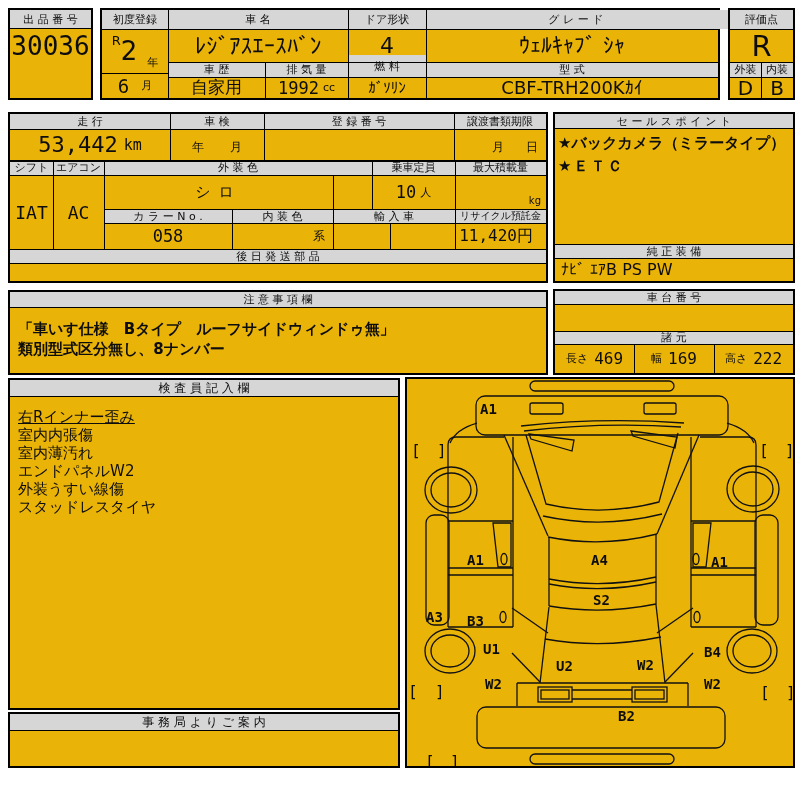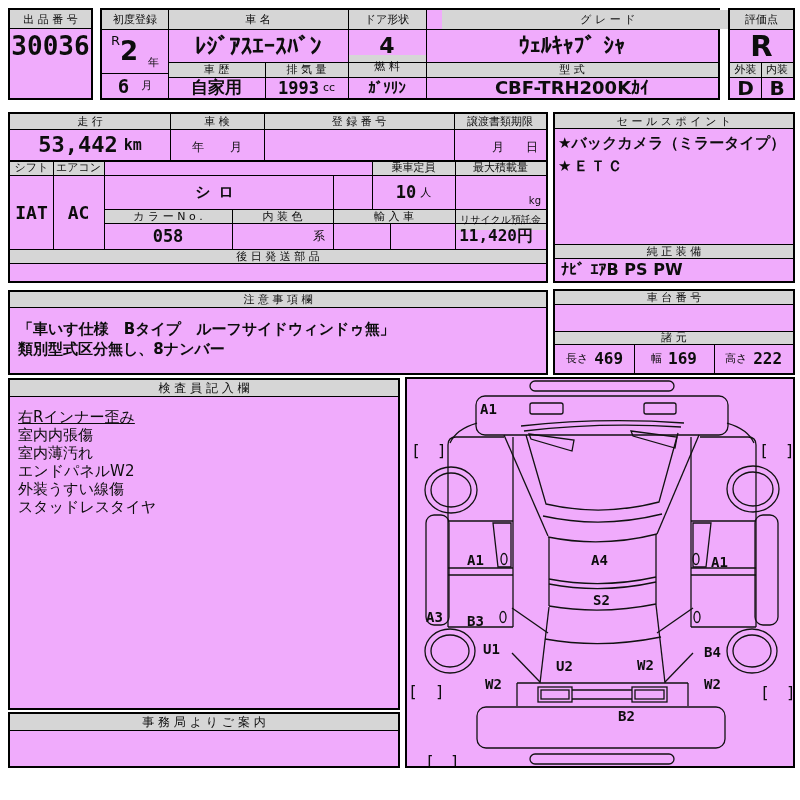--- a/index.html
+++ b/index.html
@@ -1,24 +1,24 @@
 <!DOCTYPE html>
 <html><head>
 <meta charset="utf-8">
 <style>
   html,body{margin:0;padding:0}
   body{width:800px;height:800px;background:#fff;font-family:"DejaVu Sans",sans-serif;color:#0d0d0d;position:relative}
   .sheet{position:absolute;inset:0}
-  .box{position:absolute;border:2px solid #000;background:#f0abfc;box-sizing:border-box}
+  .box{position:absolute;border:2px solid #000;background:#eab308;box-sizing:border-box}
   .cell{position:absolute;display:flex;align-items:center;justify-content:center;white-space:nowrap;box-sizing:border-box;overflow:hidden}
   .hdr{position:absolute;display:flex;align-items:center;justify-content:center;white-space:nowrap;background:#d6d6d6;font-size:11px;box-sizing:border-box;overflow:hidden}
   .hl{position:absolute;background:#000;height:1px}
   .vl{position:absolute;background:#000;width:1px}
   .mono{font-family:"DejaVu Sans Mono",monospace}
-  .b{font-weight:bold}
+  .b{font-weight:normal}
   .unit{font-size:11px;margin-left:4px;font-weight:normal}
   .badge{position:absolute;background:#000;color:#fff;display:flex;align-items:center;justify-content:center;font-weight:bold;font-size:22px;letter-spacing:2px}
   .left{justify-content:flex-start}
   .right{justify-content:flex-end}
   .bottom{align-items:flex-end}
   .notes{position:absolute;box-sizing:border-box;font-size:15px;line-height:19px;padding:12px 8px;overflow:hidden}
   .notes div{white-space:nowrap}
   .u{text-decoration:underline}
   svg text{font-family:"DejaVu Sans Mono",monospace;fill:#0d0d0d}
   .legend{position:absolute;font-size:10px;white-space:nowrap;letter-spacing:-0.2px}
@@ -30,41 +30,41 @@
 
   <div class="box" style="left:8px;top:8px;width:85px;height:92px">
     <div class="hdr" style="left:0;top:0;width:81px;height:19px;border-bottom:1px solid #000">出 品 番 号</div>
     <div class="cell mono b" style="left:0;top:19px;width:81px;height:34px;font-size:26px">30036</div>
   </div>
 
   <div class="box" style="left:100px;top:8px;width:620px;height:92px">
     <div class="hdr" style="left:0;top:0;width:66px;height:19px">初度登録</div>
     <div class="hdr" style="left:66px;top:0;width:180px;height:19px">車 名</div>
     <div class="hdr" style="left:246px;top:0;width:78px;height:19px">ドア形状</div>
-    <div class="hdr" style="left:340px;top:0;width:332px;height:19px">グ レ ー ド</div>
+    <div class="hdr" style="left:308px;top:0;width:332px;height:19px">グ レ ー ド</div>
     <div class="hdr" style="left:66px;top:52px;width:97px;height:15px">車 歴</div>
     <div class="hdr" style="left:163px;top:52px;width:83px;height:15px">排 気 量</div>
     <div class="hdr" style="left:246px;top:45px;width:78px;height:22px">燃 料</div>
     <div class="hdr" style="left:324px;top:52px;width:292px;height:15px">型 式</div>
 
     <div class="cell" style="left:0;top:19px;width:66px;height:44px">
       <span style="font-size:13px;align-self:flex-start;margin-top:4px">R</span>
       <span class="b" style="font-size:26px">2</span>
       <span style="font-size:11px;align-self:flex-end;margin:0 0 3px 10px">年</span>
     </div>
     <div class="cell" style="left:0;top:63px;width:66px;height:25px">
       <span class="b mono" style="font-size:19px">6</span>
       <span style="font-size:11px;margin-left:12px">月</span>
     </div>
     <div class="cell b" style="left:66px;top:19px;width:180px;height:33px;font-size:23px">ﾚｼﾞｱｽｴｰｽﾊﾞﾝ</div>
     <div class="cell b" style="left:246px;top:19px;width:78px;height:33px;font-size:22px">4</div>
     <div class="cell b" style="left:324px;top:19px;width:292px;height:33px;font-size:22px">ｳｪﾙｷｬﾌﾞ ｼｬ</div>
     <div class="cell b" style="left:66px;top:67px;width:97px;height:21px;font-size:17px">自家用</div>
     <div class="cell" style="left:163px;top:67px;width:83px;height:21px">
-      <span class="b mono" style="font-size:17px">1993</span>
+      <span class="b mono" style="font-size:17px">1992</span>
       <span class="unit">cc</span>
     </div>
     <div class="cell b" style="left:246px;top:67px;width:78px;height:21px;font-size:15px">ｶﾞｿﾘﾝ</div>
     <div class="cell b" style="left:324px;top:67px;width:292px;height:21px;font-size:18px">CBF-TRH200Kｶｲ</div>
 
     <div class="hl" style="left:0;top:19px;width:616px"></div>
     <div class="hl" style="left:66px;top:52px;width:550px"></div>
     <div class="hl" style="left:0;top:63px;width:66px"></div>
     <div class="hl" style="left:66px;top:67px;width:550px"></div>
     <div class="vl" style="left:66px;top:0;height:88px"></div>
@@ -101,38 +101,39 @@
       <span>月</span>
     </div>
     <div class="cell" style="left:254px;top:15px;width:190px;height:31px"></div>
     <div class="cell bottom right" style="left:444px;top:15px;width:92px;height:31px;font-size:12px;padding:0 8px 4px 0;gap:22px">
       <span>月</span>
       <span>日</span>
     </div>
 
     <div class="hdr" style="left:0;top:46px;width:43px;height:15px">シフト</div>
     <div class="hdr" style="left:43px;top:46px;width:51px;height:15px">エアコン</div>
+    <div class="hdr" style="left:94px;top:46px;width:268px;height:15px">外 装 色</div>
     <div class="hdr" style="left:362px;top:46px;width:83px;height:15px">乗車定員</div>
     <div class="hdr" style="left:445px;top:46px;width:91px;height:15px">最大積載量</div>
 
     <div class="cell b mono" style="left:0;top:61px;width:43px;height:74px;font-size:18px">IAT</div>
     <div class="cell b mono" style="left:43px;top:61px;width:51px;height:74px;font-size:18px">AC</div>
     <div class="cell b" style="left:94px;top:61px;width:229px;height:34px;font-size:15px;letter-spacing:8px">シロ</div>
     <div class="cell" style="left:362px;top:61px;width:83px;height:34px">
       <span class="b mono" style="font-size:17px">10</span>
       <span class="unit">人</span>
     </div>
     <div class="cell bottom right" style="left:445px;top:61px;width:91px;height:34px;font-size:10px;padding:0 5px 3px 0">
       <span>kg</span>
     </div>
 
     <div class="hdr" style="left:94px;top:95px;width:128px;height:14px">カ ラ ー N o .</div>
     <div class="hdr" style="left:222px;top:95px;width:101px;height:14px">内 装 色</div>
     <div class="hdr" style="left:323px;top:95px;width:122px;height:14px">輸 入 車</div>
-    <div class="hdr" style="left:445px;top:95px;width:91px;height:21px;font-size:10px">リサイクル預託金</div>
+    <div class="hdr" style="left:445px;top:95px;width:91px;height:14px;font-size:10px">リサイクル預託金</div>
 
     <div class="cell b mono" style="left:94px;top:109px;width:128px;height:26px;font-size:17px">058</div>
     <div class="cell bottom right" style="left:222px;top:109px;width:101px;height:26px;font-size:12px;padding:0 8px 4px 0">
       <span>系</span>
     </div>
     <div class="cell" style="left:323px;top:109px;width:57px;height:26px"></div>
     <div class="cell" style="left:380px;top:109px;width:65px;height:26px"></div>
     <div class="cell b mono right" style="left:445px;top:109px;width:91px;height:26px;font-size:16px;padding-right:13px">11,420円</div>
 
     <div class="hdr" style="left:0;top:135px;width:536px;height:14px">後 日 発 送 部 品</div>

